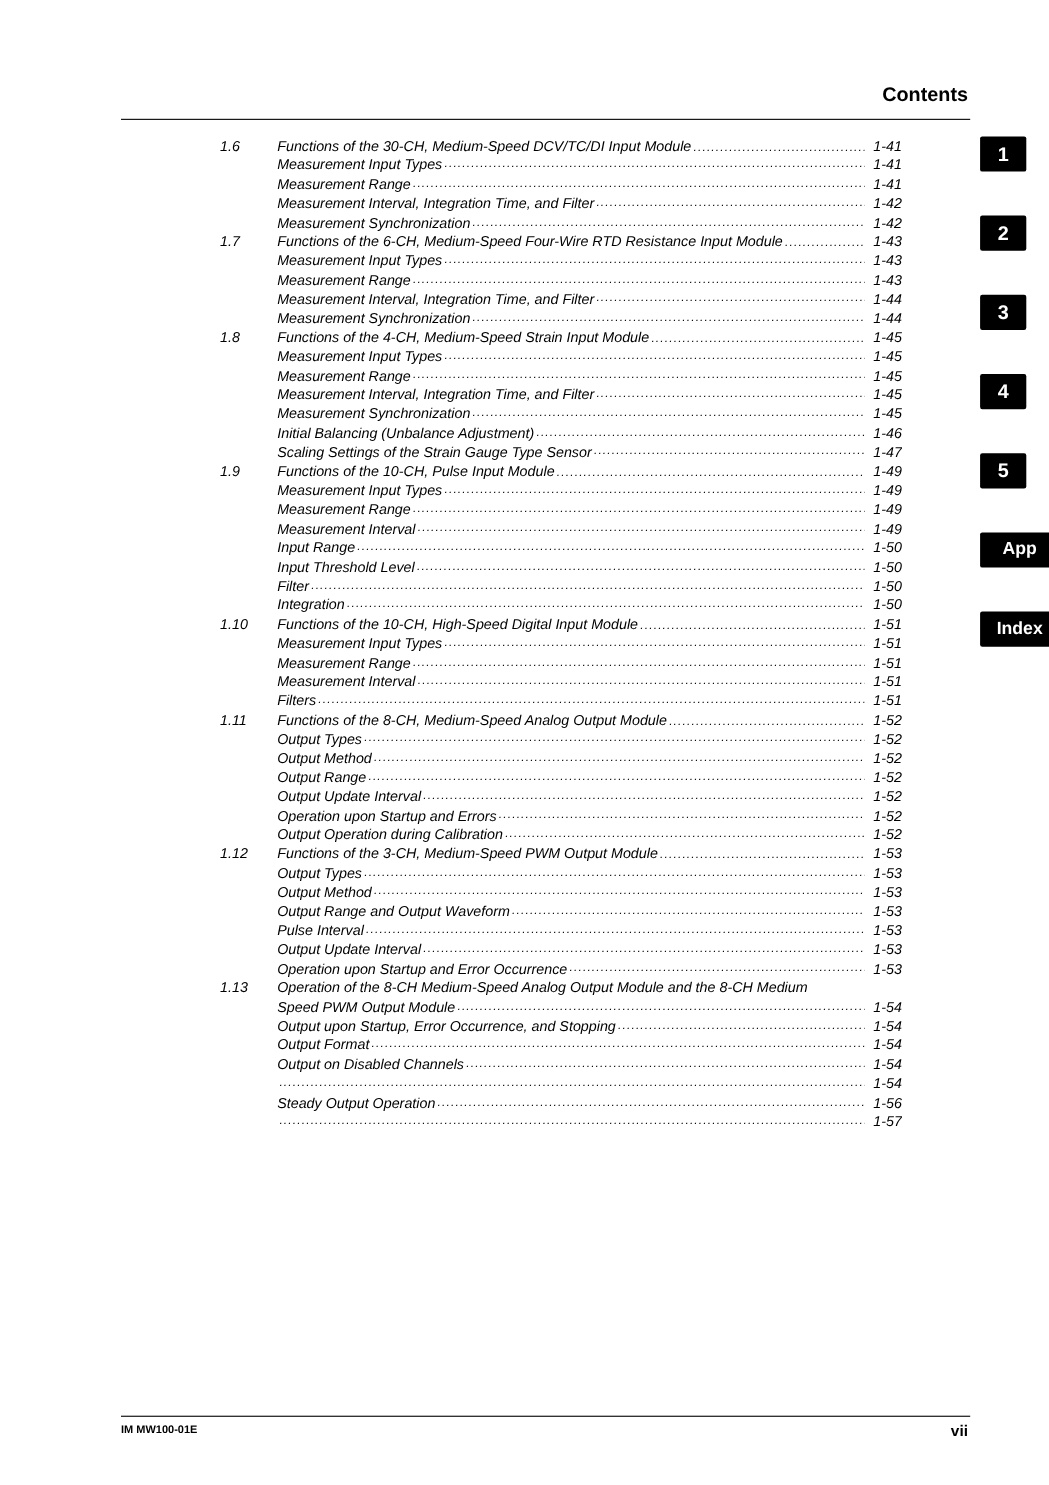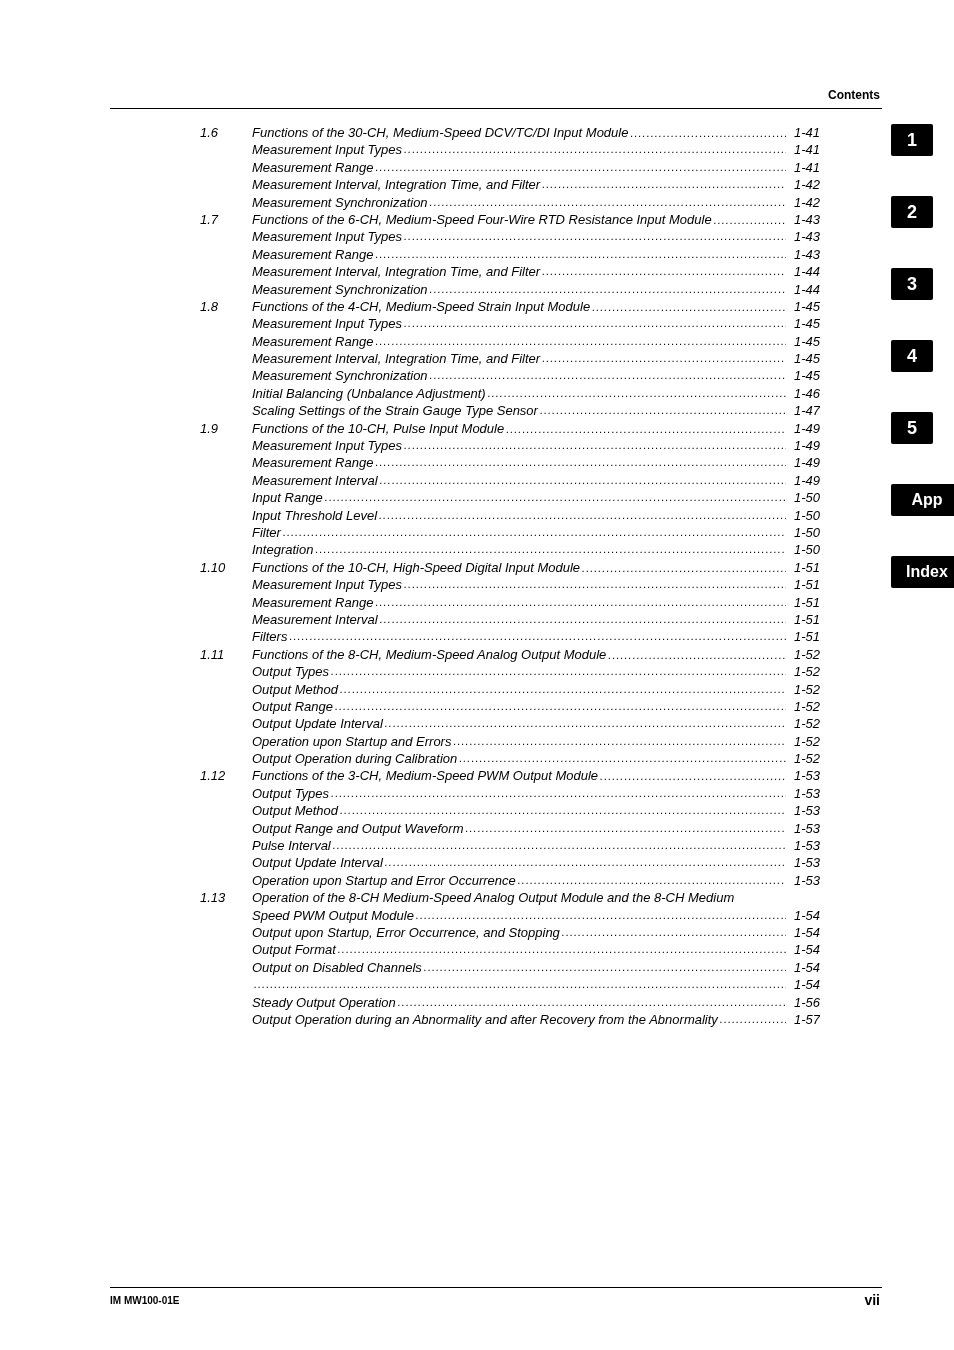--- a/index.html
+++ b/index.html
@@ -21,23 +21,23 @@
   }
   .header-line {
     position: absolute;
     top: 108px;
     left: 110px;
     right: 72px;
     border-top: 1px solid #000;
   }
   .header-label {
     position: absolute;
-    top: 88px;
+    top: 76px;
     right: 74px;
-    font-size: 12px;
+    font-size: 18px;
     font-weight: bold;
   }
   .content-area {
     position: absolute;
     top: 124px;
     left: 200px;
     width: 620px;
     font-style: italic;
   }
   .toc-line {
@@ -381,21 +381,20 @@
       <div class="toc-line indent1">
         <span class="leaders"></span>
         <span class="page-ref">1-54</span>
       </div>
       <div class="toc-line indent1">
         <span class="title-text">Steady Output Operation</span>
         <span class="leaders"></span>
         <span class="page-ref">1-56</span>
       </div>
       <div class="toc-line indent1">
-        <span class="title-text">Output Operation during an Abnormality and after Recovery from the Abnormality</span>
         <span class="leaders"></span>
         <span class="page-ref">1-57</span>
       </div>
     </div>
 
   <div class="tabs" id="tabs">
       <div class="tab">1</div>
       <div class="tab">2</div>
       <div class="tab">3</div>
       <div class="tab">4</div>

